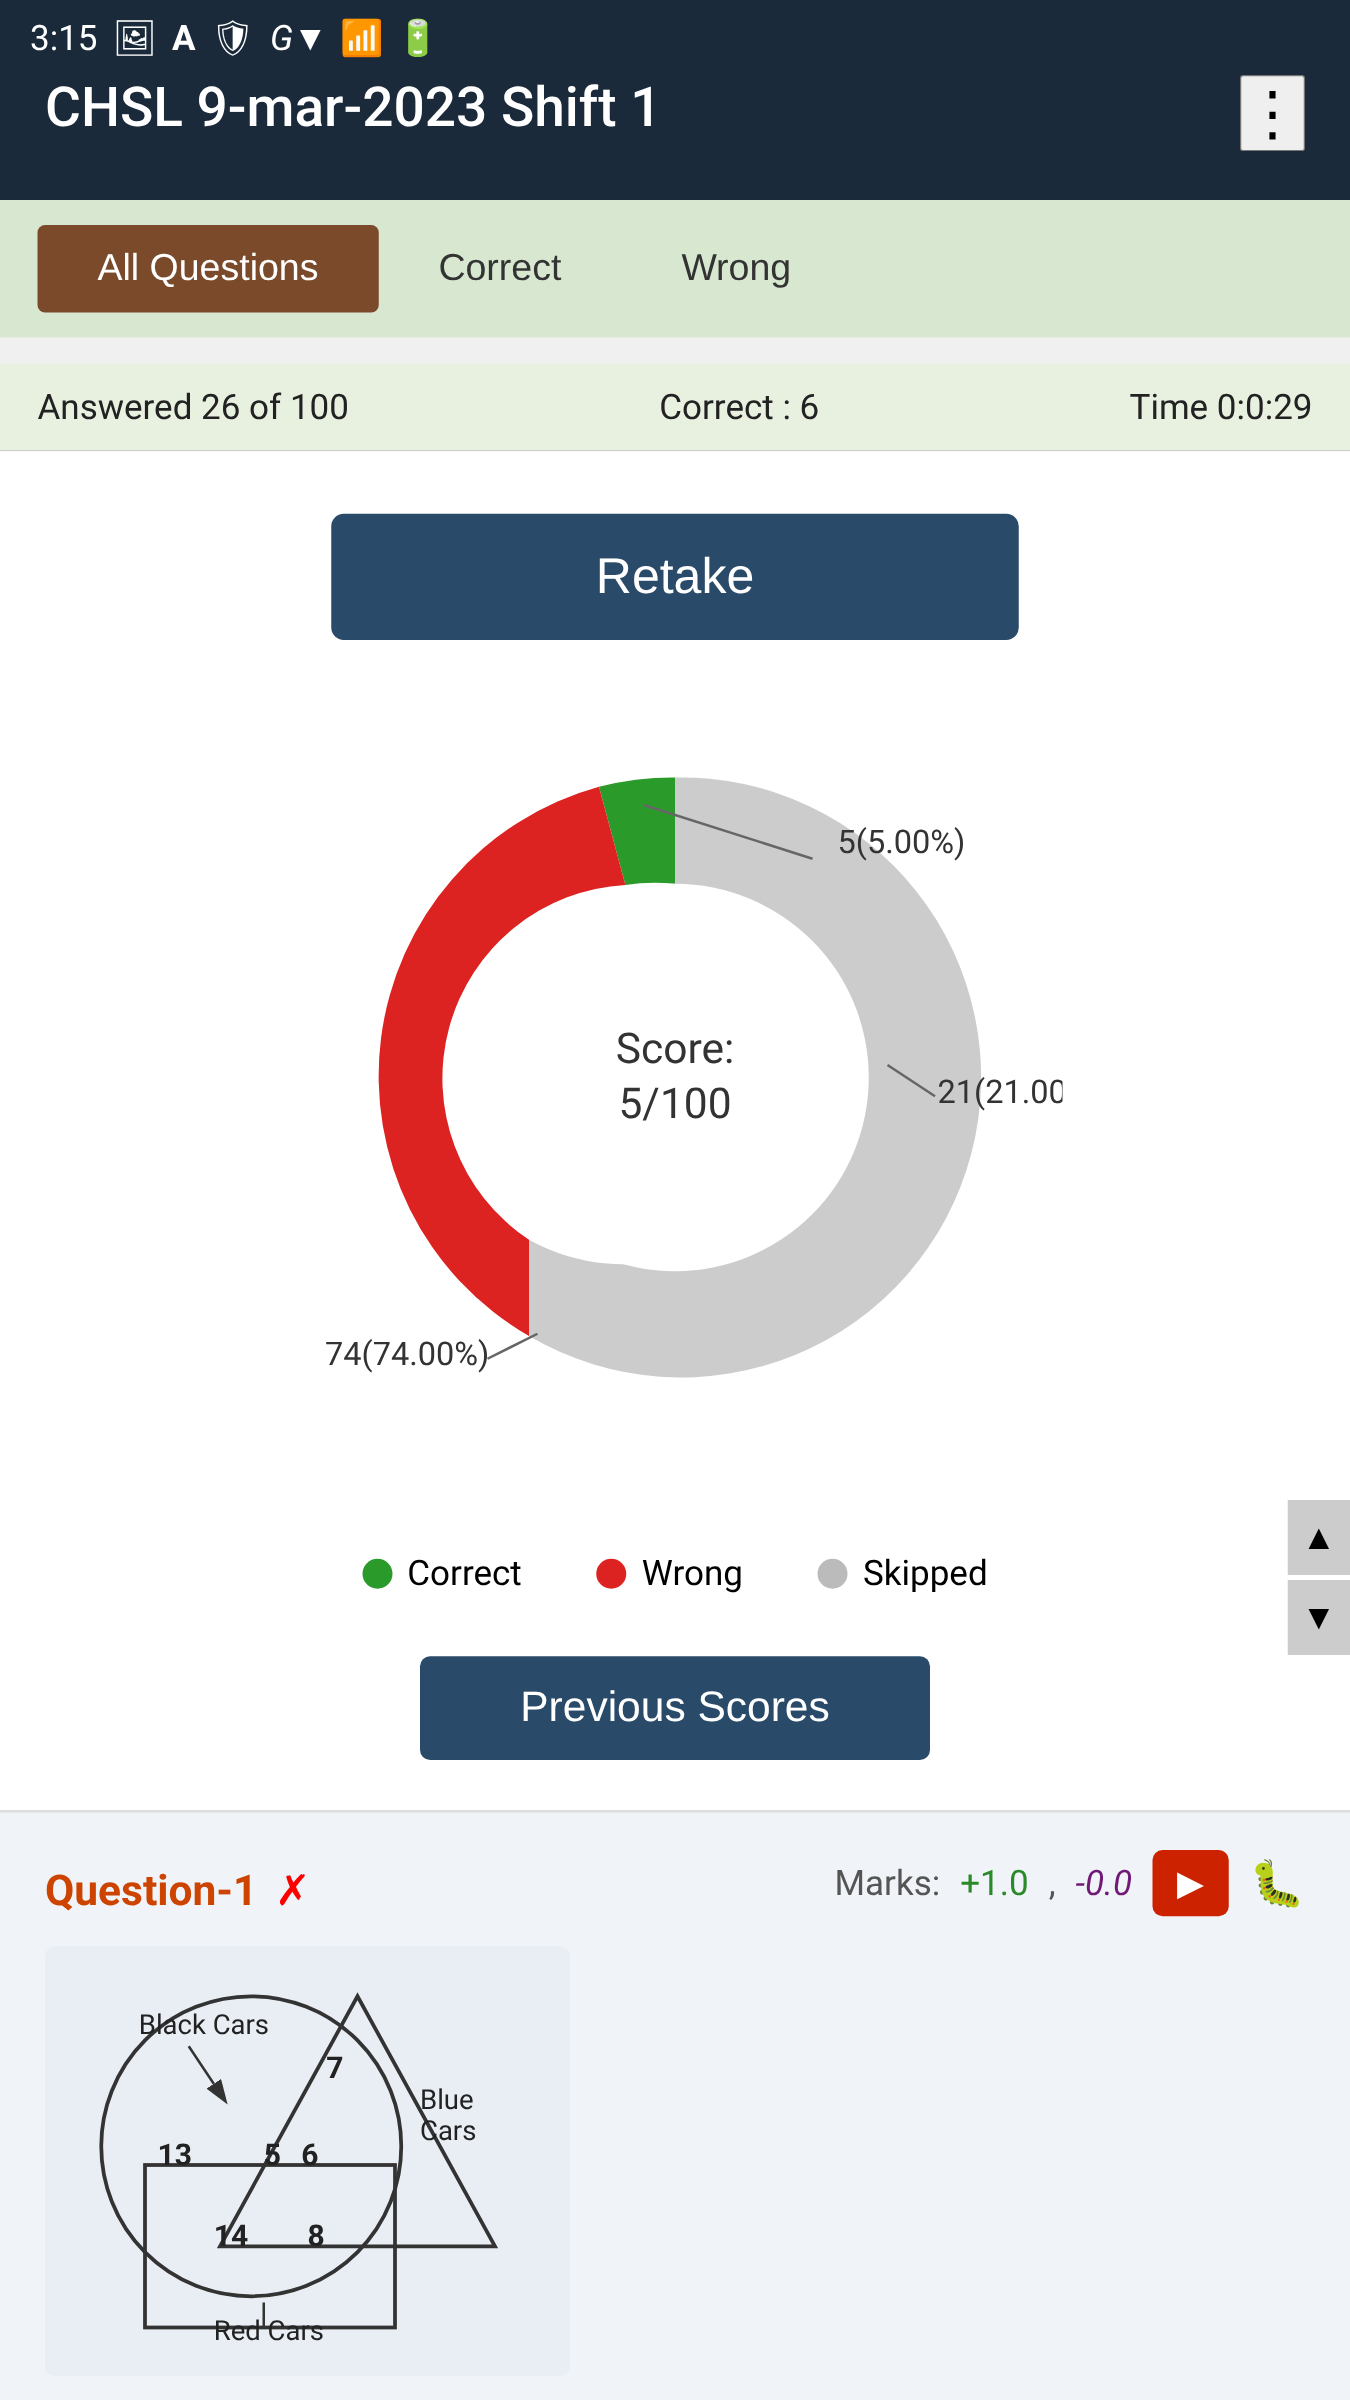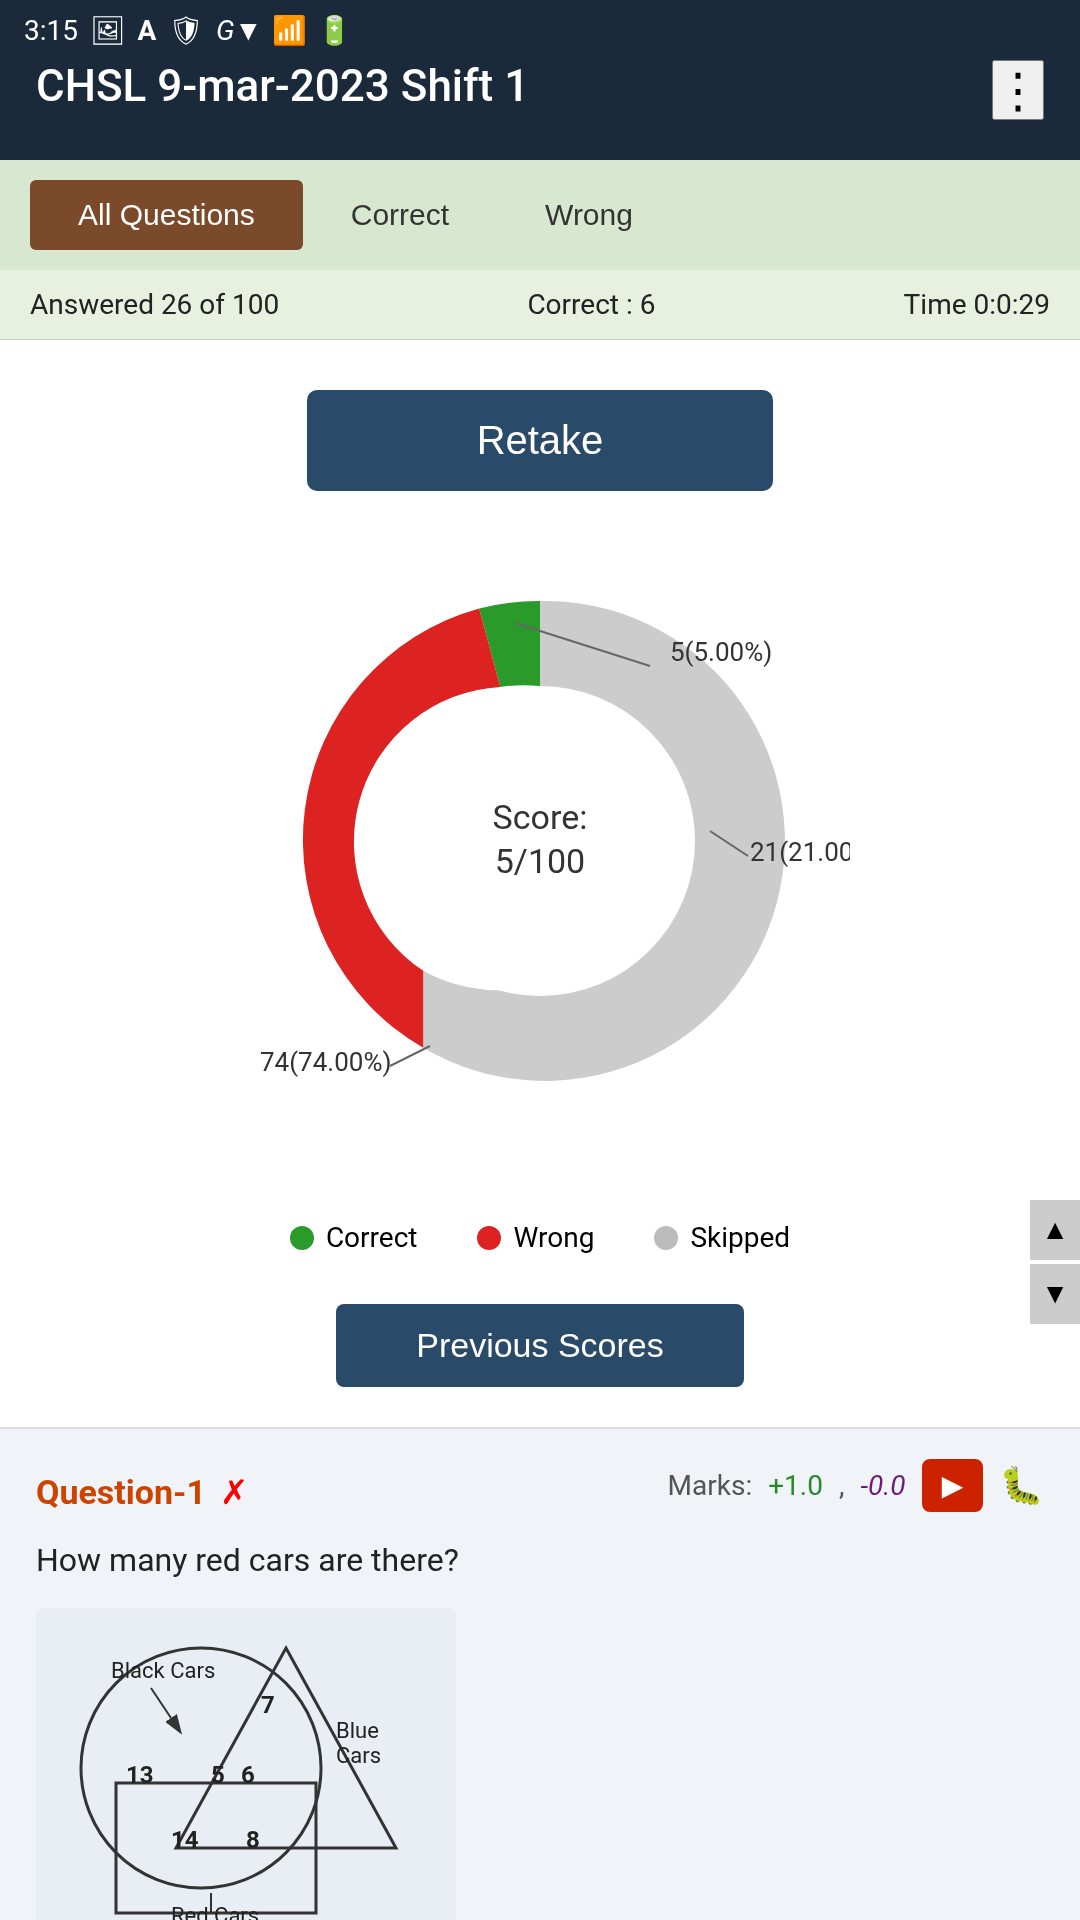--- a/index.html
+++ b/index.html
@@ -63,20 +63,21 @@
 
     
     .stats-bar {
       background: #e8f0e0;
       display: flex;
       justify-content: space-between;
       padding: 18px 30px;
       font-size: 28px;
       color: #222;
       border-bottom: 1px solid #ccc;
+      margin-top: 21px;
     }
 
     
     .main-content {
       background: white;
       padding: 30px 40px;
       display: flex;
       flex-direction: column;
       align-items: center;
     }
@@ -84,21 +85,21 @@
     
     .retake-btn {
       background: #2a4a6a;
       color: white;
       border: none;
       border-radius: 10px;
       padding: 28px 120px;
       font-size: 40px;
       cursor: pointer;
       margin: 20px 0 40px;
-      width: 466px;
+      width: 550px;
     }
 
     
     .chart-container {
       position: relative;
       width: 620px;
       height: 620px;
       margin: 20px auto;
     }
 
@@ -307,21 +308,20 @@
     <div class="marks-info">
       <span>Marks:</span>
       <span class="marks-pos">+1.0</span>
       <span>,</span>
       <span class="marks-neg">-0.0</span>
       <button class="video-btn">▶</button>
       <span class="bug-icon">🐛</span>
     </div>
   </div>
 
-  <div class="question-text">How many red cars are there?</div>
 
   <div class="venn-container">
     <svg class="venn-svg" viewBox="0 0 380 300">
 
       <ellipse cx="145" cy="140" rx="120" ry="120" fill="none" stroke="#333" stroke-width="3"></ellipse>
 
       <polygon points="230,20 340,220 120,220" fill="none" stroke="#333" stroke-width="3"></polygon>
 
       <rect x="60" y="155" width="200" height="130" fill="none" stroke="#333" stroke-width="3"></rect>
 

